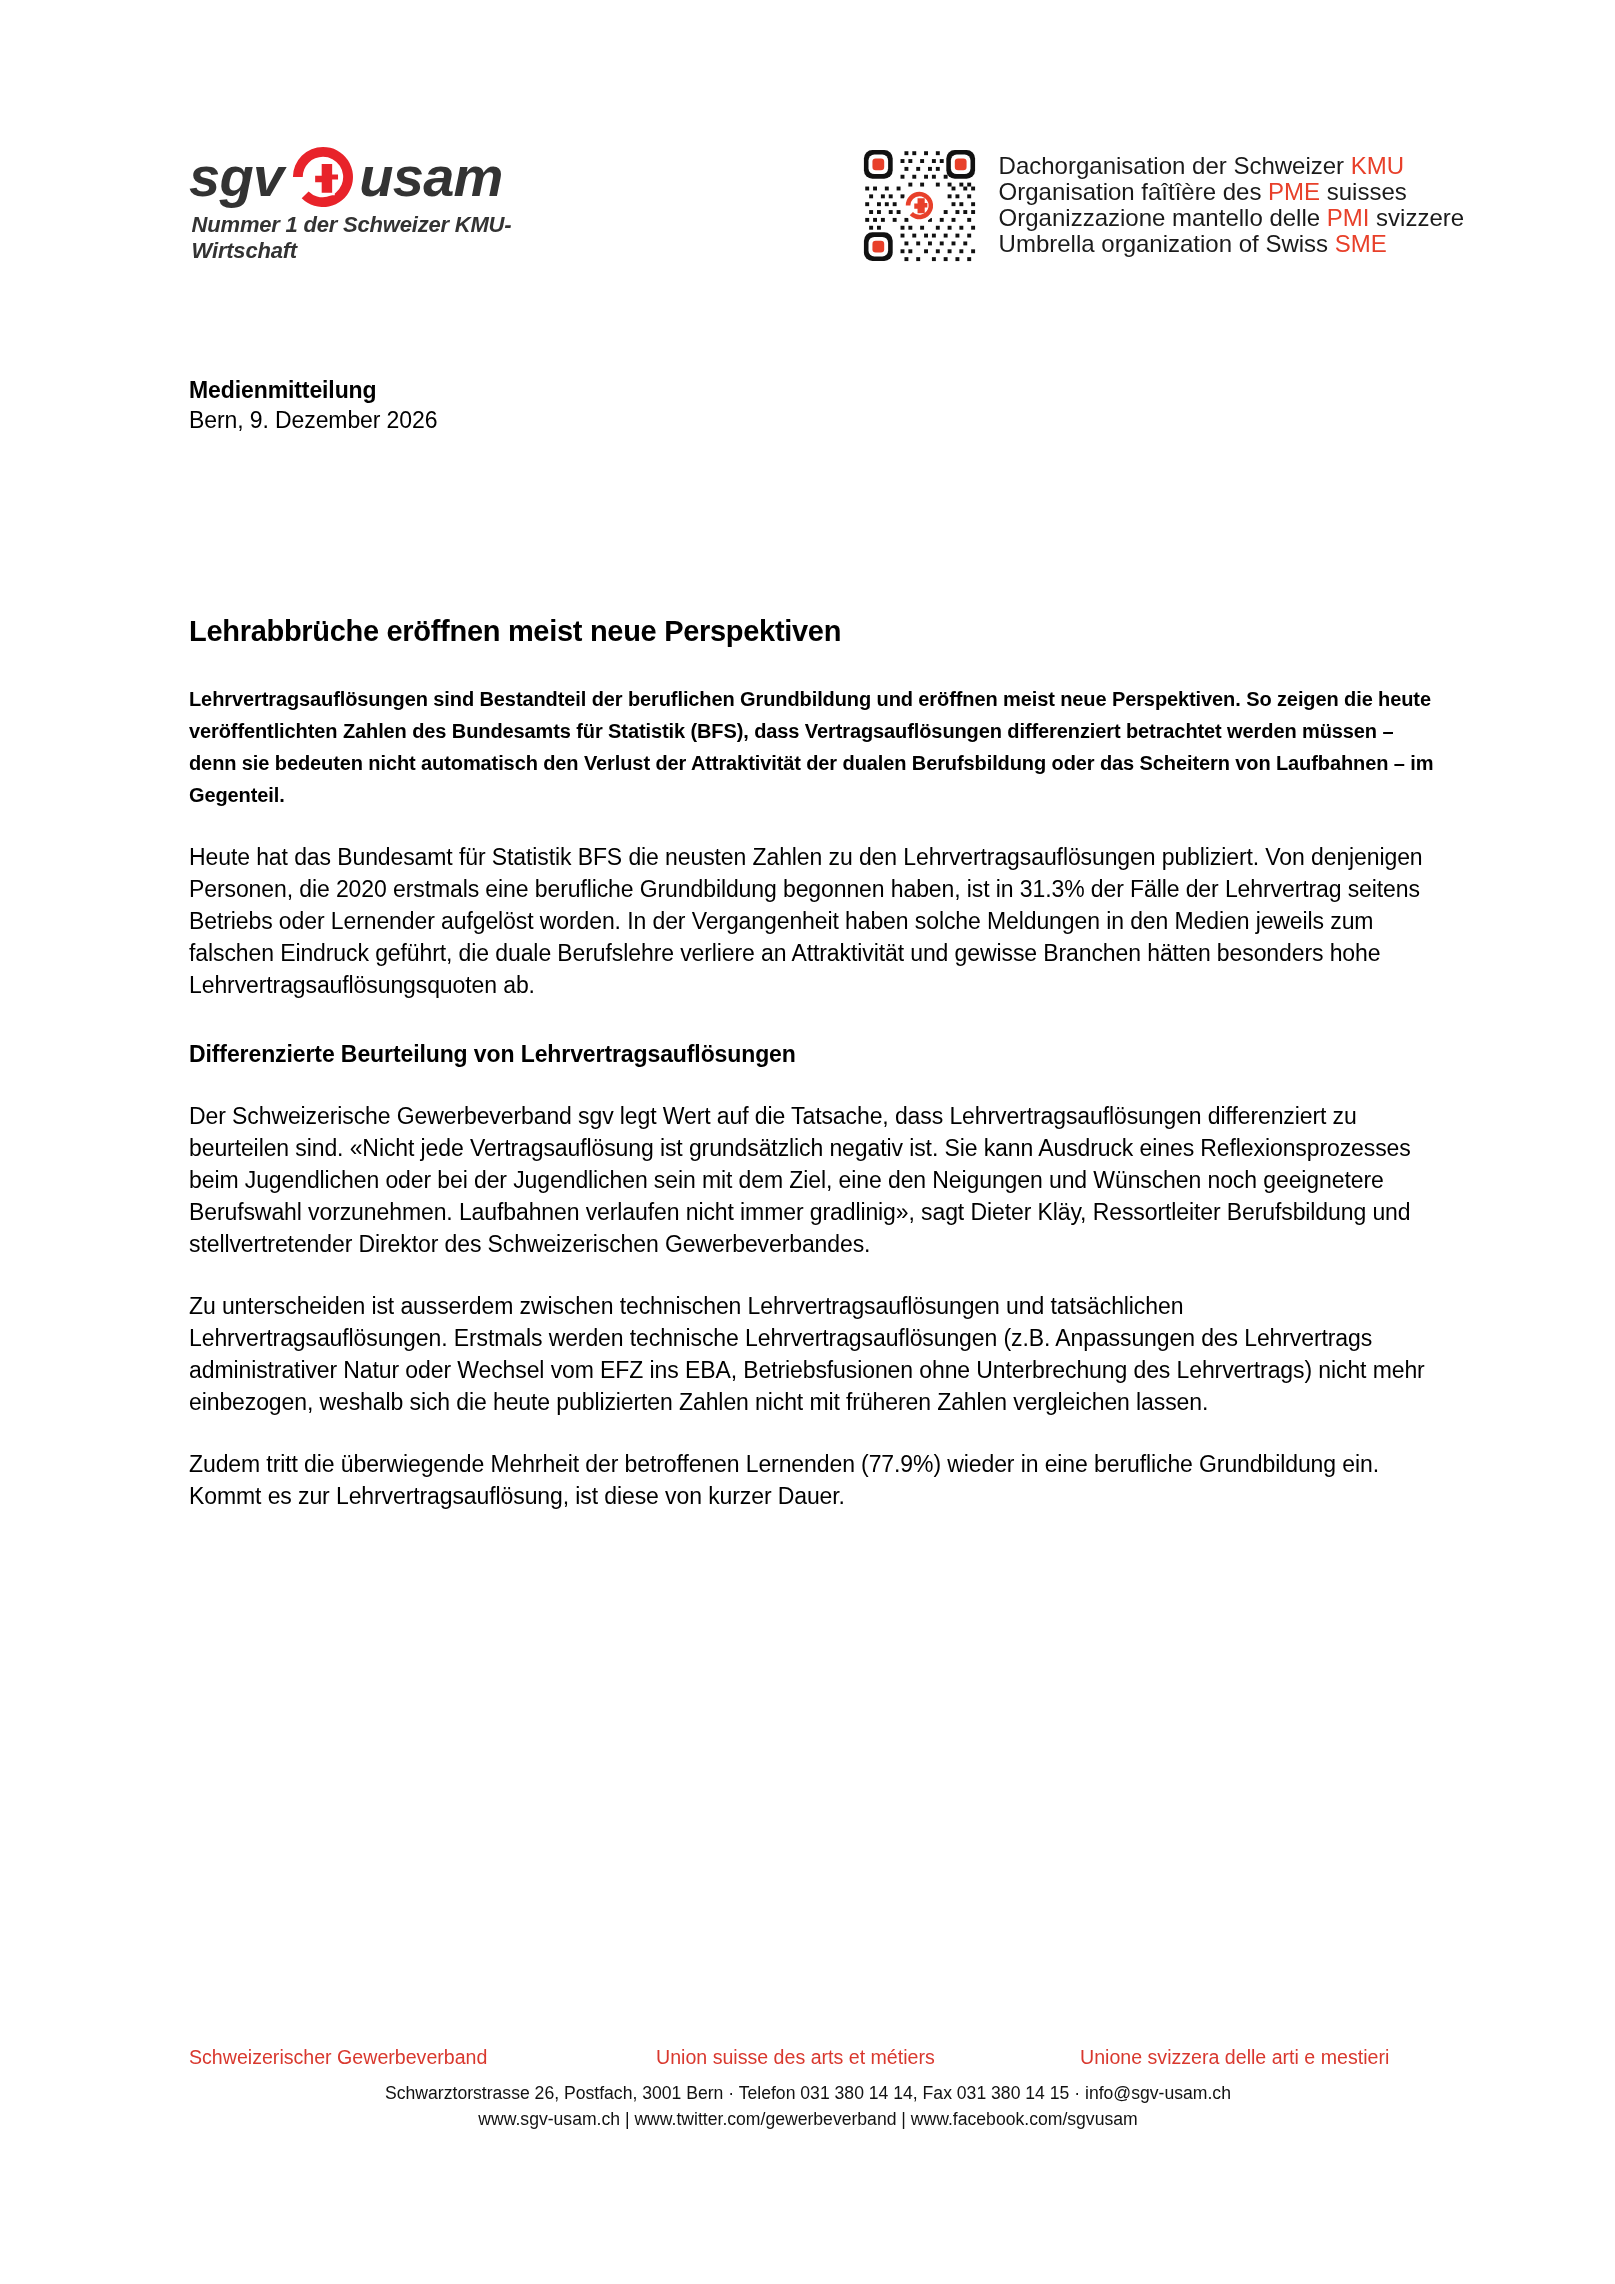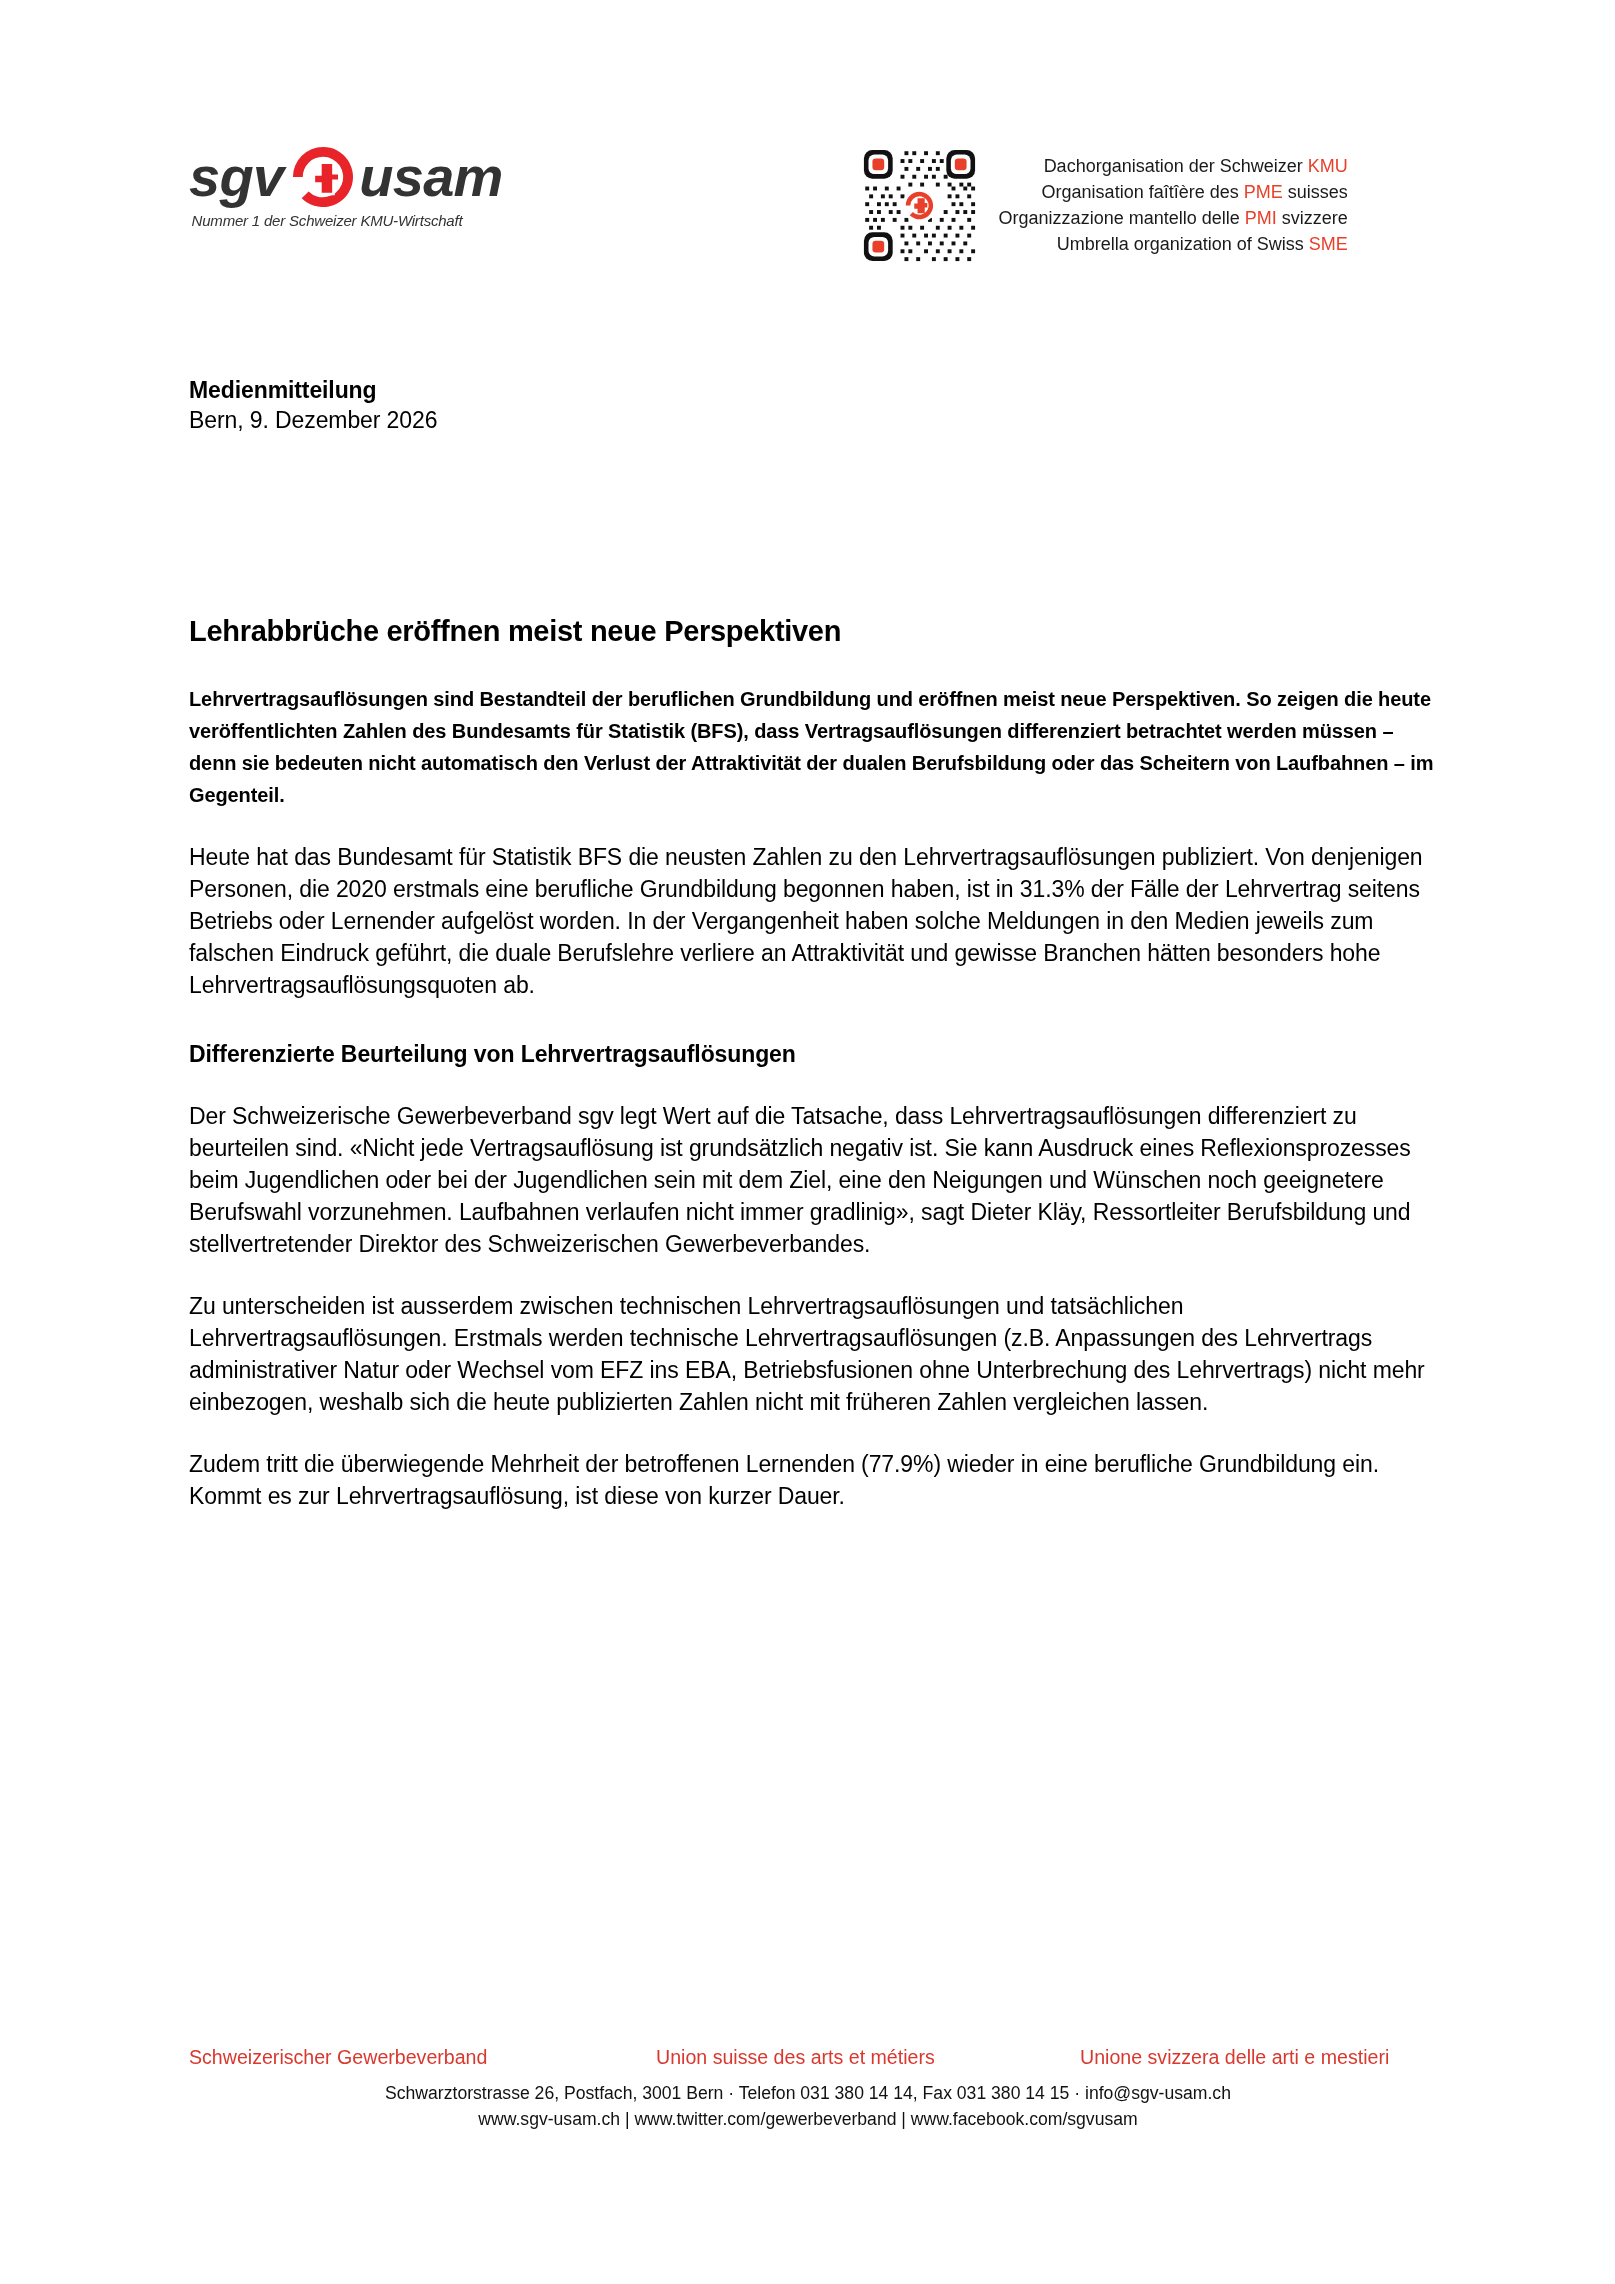--- a/index.html
+++ b/index.html
@@ -58,23 +58,23 @@
     position: relative;
     width: 68px;
     height: 68px;
     flex: 0 0 68px;
   }
   .logo-emblem svg { display: block; }
 
   .logo-tagline {
     margin-top: 2.6px;
     margin-left: 2.6px;
-    font-size: 15px;
+    font-size: 22px;
     font-style: italic;
-    font-weight: normal;
+    font-weight: bold;
     color: #333333;
     letter-spacing: -0.2px;
   }
 
   
   .header-right {
     position: absolute;
     left: 860px;
     top: 9px;
     display: flex;
@@ -86,25 +86,24 @@
     flex: 0 0 119px;
     position: relative;
   }
   .qr-wrap svg { display: block; }
 
   .lang-list {
     margin-left: 19.6px;
     padding-top: 6.5px;
   }
   .lang-line {
-    font-size: 18px;
+    font-size: 24px;
     line-height: 26px;
     color: #1a1a1a;
     white-space: nowrap;
-    text-align: right;
   }
   .lang-line .acc { color: #E8402A; }
 
   
   .doc {
     position: absolute;
     left: 189px;
     top: 375px;
     width: 1252px;
   }

